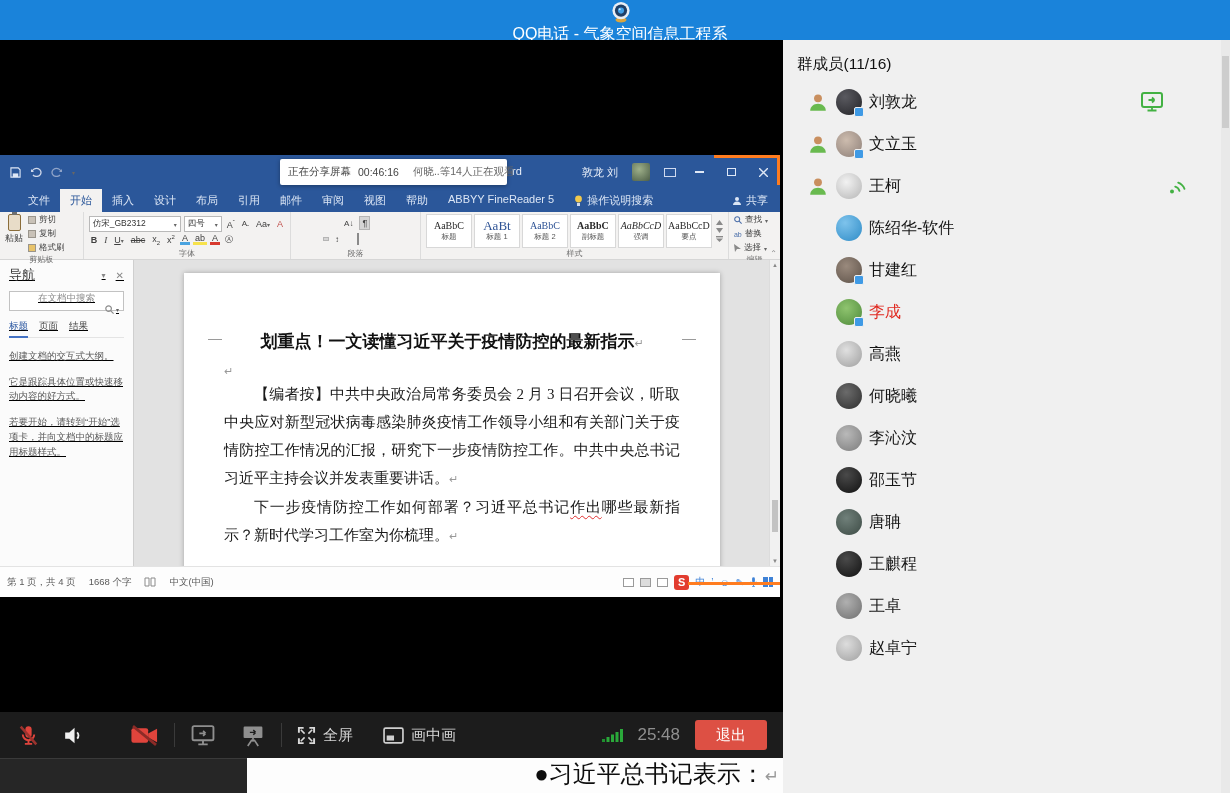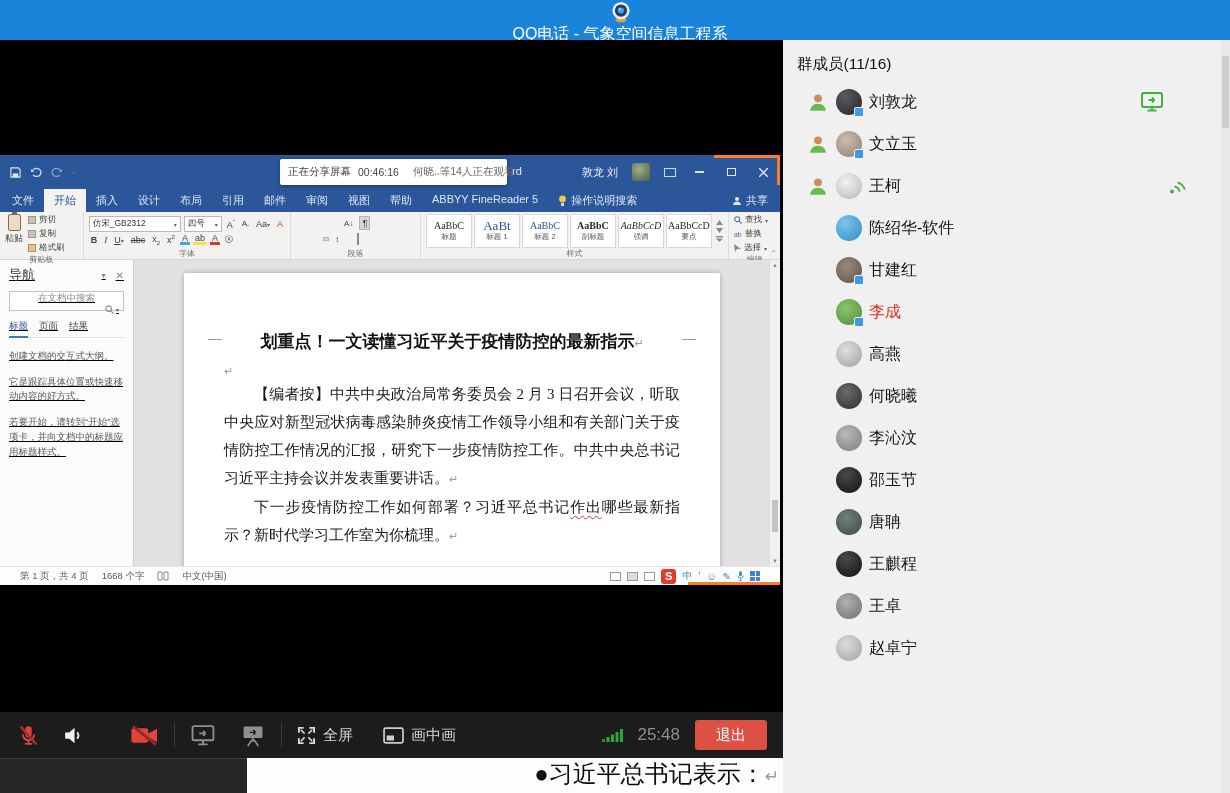--- a/index.html
+++ b/index.html
@@ -36,21 +36,21 @@
   .banner .bdiv{width:1px;height:13px;background:#d7d7d7;}
   .banner .viewers{color:#666;}
   .titlefrag{position:absolute;left:512px;top:10px;font-size:11px;color:#e8eef8;}
   .wtright{margin-left:auto;display:flex;align-items:center;gap:14px;margin-right:8px;font-size:11px;}
   .wavatar{width:18px;height:18px;border-radius:2px;background:radial-gradient(circle at 40% 35%,#9eb08a,#4c5d46);}
   .ribdisp i{display:block;width:12px;height:9px;border:1px solid #cfdaf0;}
   .wwb{font-size:11px;color:#dfe8f6;width:18px;text-align:center;}
   .wwb-min i{display:block;width:9px;height:1.6px;background:#dfe8f6;margin:0 auto;}
   .wwb-max i{display:block;width:9px;height:8px;border:1.4px solid #dfe8f6;margin:0 auto;}
 
-  .wtabs{height:23px;background:#2b579a;display:flex;align-items:stretch;color:#dce6f5;font-size:11px;padding-left:2px;}
+  .wtabs{height:23px;background:#2b579a;display:flex;align-items:stretch;color:#dce6f5;font-size:11px;padding-left:18px;}
   .wtab{padding:4px 10px 0;white-space:nowrap;}
   .wtab.sel{background:#f3f2f1;color:#2b579a;}
   .tellme{display:flex;align-items:center;gap:4px;padding:0 10px;}
   .wtabs .spacer{flex:1;}
   .sharebtn{display:flex;align-items:center;gap:4px;padding:0 12px;}
 
   .wribbon{height:48px;background:#f3f2f1;border-bottom:1px solid #d6d6d6;display:flex;font-size:8.5px;color:#3f3f3f;position:relative;}
   .rgroup{display:flex;flex-direction:column;border-right:1px solid #dcdcdc;padding:2px 5px 0;position:relative;}
   .rgc{flex:1;display:flex;align-items:flex-start;}
   .rgl{text-align:center;font-size:8px;color:#6d6d6d;height:11px;line-height:11px;}
@@ -98,22 +98,22 @@
   .pmark{color:#999;font-weight:400;font-size:11px;}
   .blankline{margin:9px 0 2px;font-size:11px;color:#999;}
   .docp{font-family:"Liberation Serif",serif;font-size:15px;line-height:28px;color:#1a1a1a;
     text-align:justify;text-indent:2em;margin:0;}
   .misspell{text-decoration:underline wavy #e03030 1px;text-underline-offset:3px;}
   .ibeam{position:absolute;left:315px;top:224px;font-family:"Liberation Serif",serif;font-size:15px;color:#222;}
   .vscroll{position:absolute;right:0;top:0;bottom:0;width:11px;background:#f1f1f1;border-left:1px solid #dcdcdc;}
   .vthumb{position:absolute;left:2px;right:2px;bottom:34px;height:32px;background:#c3c3c3;}
   .varr{position:absolute;left:0;right:0;text-align:center;font-size:6px;color:#888;}
 
-  .wstatus{height:19px;background:#fdfdfd;border-top:1px solid #e3e3e3;display:flex;align-items:center;
-    font-size:9.5px;color:#5a5a5a;padding:0 20px;gap:13px;}
+  .wstatus{height:31px;background:#fdfdfd;border-top:1px solid #e3e3e3;display:flex;align-items:center;
+    font-size:9.5px;color:#5a5a5a;padding:0 7px;gap:13px;}
   .wstatus .rt{margin-left:auto;display:flex;align-items:center;gap:6px;}
   .viewico{width:11px;height:9px;border:1px solid #9a9a9a;background:#fff;}
   .sogou{width:15px;height:15px;border-radius:3px;background:#e23c2f;color:#fff;font-weight:bold;
     font-size:11px;display:flex;align-items:center;justify-content:center;}
   .blueico{color:#3f82d6;font-size:10px;}
   .grid4{width:10px;height:10px;display:grid;grid-template-columns:1fr 1fr;gap:1px;}
   .grid4 i{background:#3f82d6;}
 
   
   #calltoolbar{position:absolute;left:0;top:672px;width:100%;height:46px;background:#1c1c1c;

